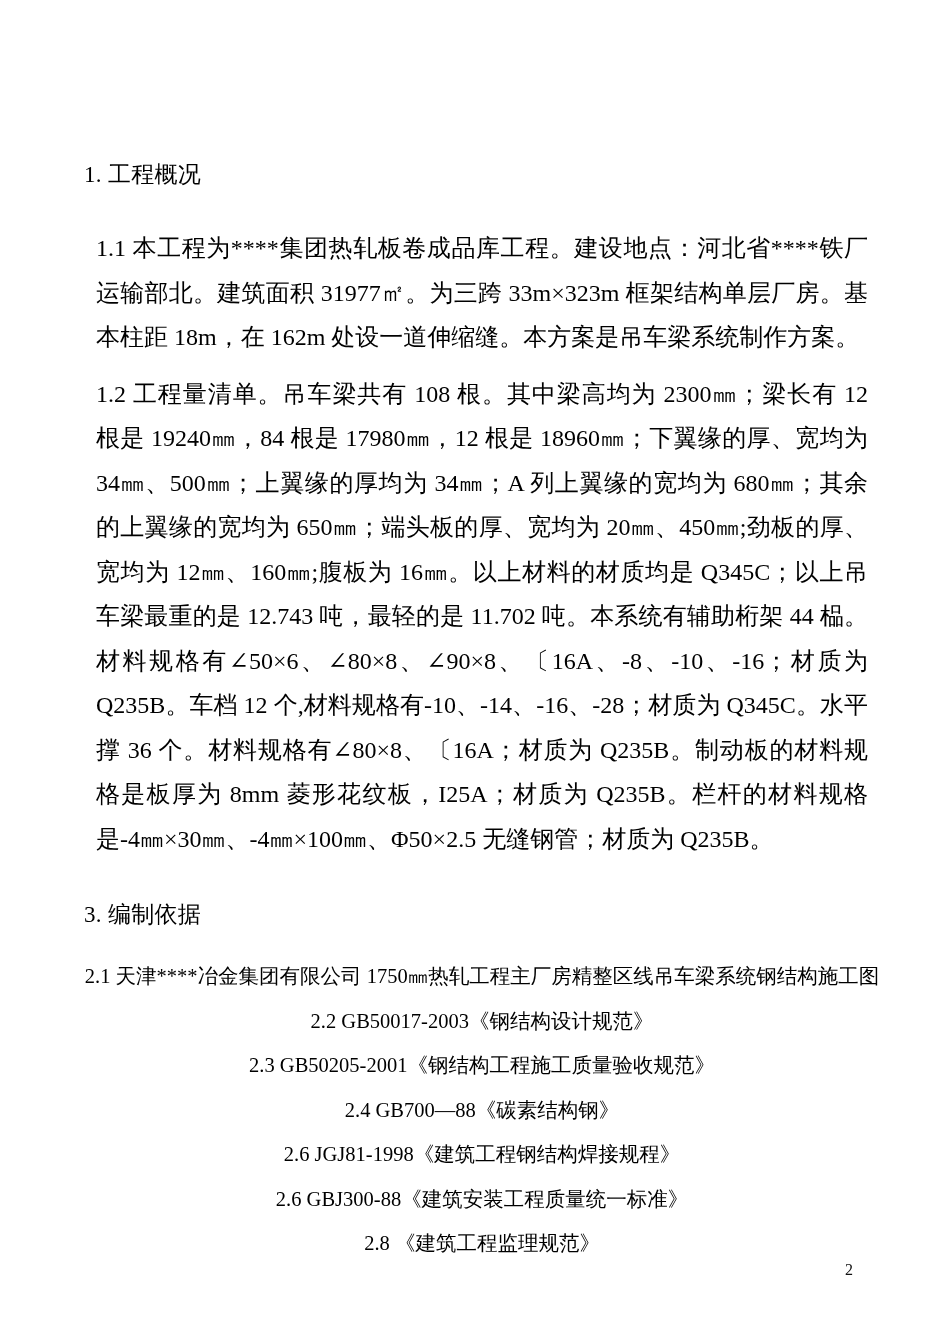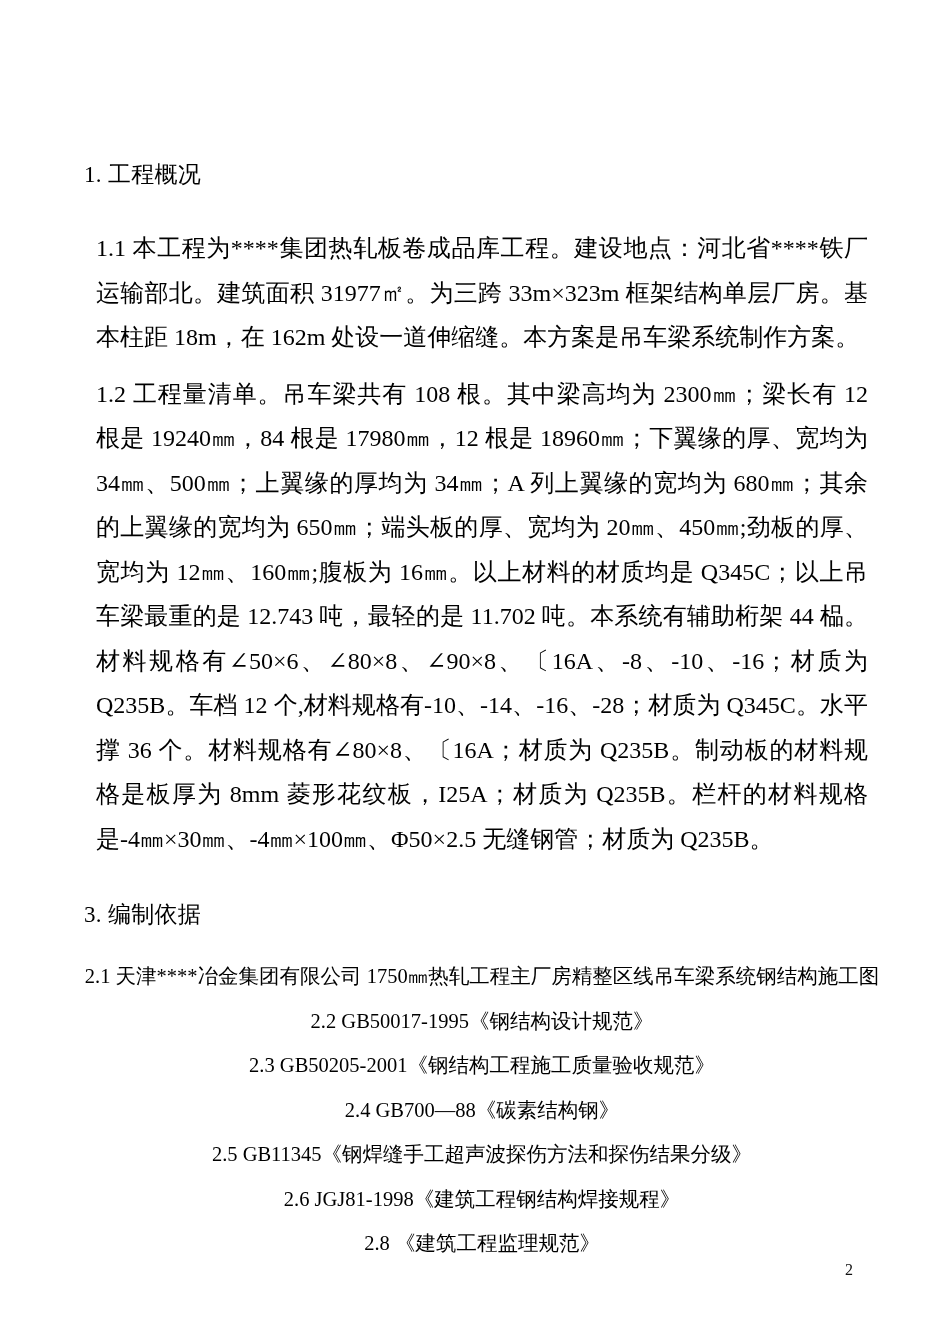--- a/index.html
+++ b/index.html
@@ -86,23 +86,23 @@
     <p class="body">1.1  本工程为****集团热轧板卷成品库工程。建设地点：河北省****铁厂运输部北。建筑面积 31977㎡。为三跨 33m×323m 框架结构单层厂房。基本柱距 18m，在 162m 处设一道伸缩缝。本方案是吊车梁系统制作方案。</p>
 
     <p class="body">1.2 工程量清单。吊车梁共有 108 根。其中梁高均为 2300㎜；梁长有 12 根是 19240㎜，84 根是 17980㎜，12 根是 18960㎜；下翼缘的厚、宽均为 34㎜、500㎜；上翼缘的厚均为 34㎜；A 列上翼缘的宽均为 680㎜；其余的上翼缘的宽均为 650㎜；端头板的厚、宽均为 20㎜、450㎜;劲板的厚、宽均为 12㎜、160㎜;腹板为 16㎜。以上材料的材质均是 Q345C；以上吊车梁最重的是 12.743 吨，最轻的是 11.702 吨。本系统有辅助桁架 44 榀。材料规格有∠50×6、∠80×8、∠90×8、〔16A、-8、-10、-16；材质为 Q235B。车档 12 个,材料规格有-10、-14、-16、-28；材质为 Q345C。水平撑 36 个。材料规格有∠80×8、〔16A；材质为 Q235B。制动板的材料规格是板厚为 8mm 菱形花纹板，I25A；材质为 Q235B。栏杆的材料规格是-4㎜×30㎜、-4㎜×100㎜、Φ50×2.5 无缝钢管；材质为 Q235B。</p>
 
     <div class="gap-before-h"></div>
 
     <h2 class="sec">3. 编制依据</h2>
     <div class="gap-after-h"></div>
 
     <p class="ref">2.1 天津****冶金集团有限公司 1750㎜热轧工程主厂房精整区线吊车梁系统钢结构施工图</p>
-    <p class="ref">2.2 GB50017-1995《钢结构设计规范》</p>
+    <p class="ref">2.2 GB50017-2003《钢结构设计规范》</p>
     <p class="ref">2.3 GB50205-2001《钢结构工程施工质量验收规范》</p>
     <p class="ref">2.4 GB700—88《碳素结构钢》</p>
-    <p class="ref">2.5 GB11345《钢焊缝手工超声波探伤方法和探伤结果分级》</p>
     <p class="ref">2.6 JGJ81-1998《建筑工程钢结构焊接规程》</p>
+    <p class="ref">2.6 GBJ300-88《建筑安装工程质量统一标准》</p>
     <p class="ref">2.8 《建筑工程监理规范》</p>
 
   </div>
 
   <div class="pagenum">2</div>
 </div>
 
 </body></html>

